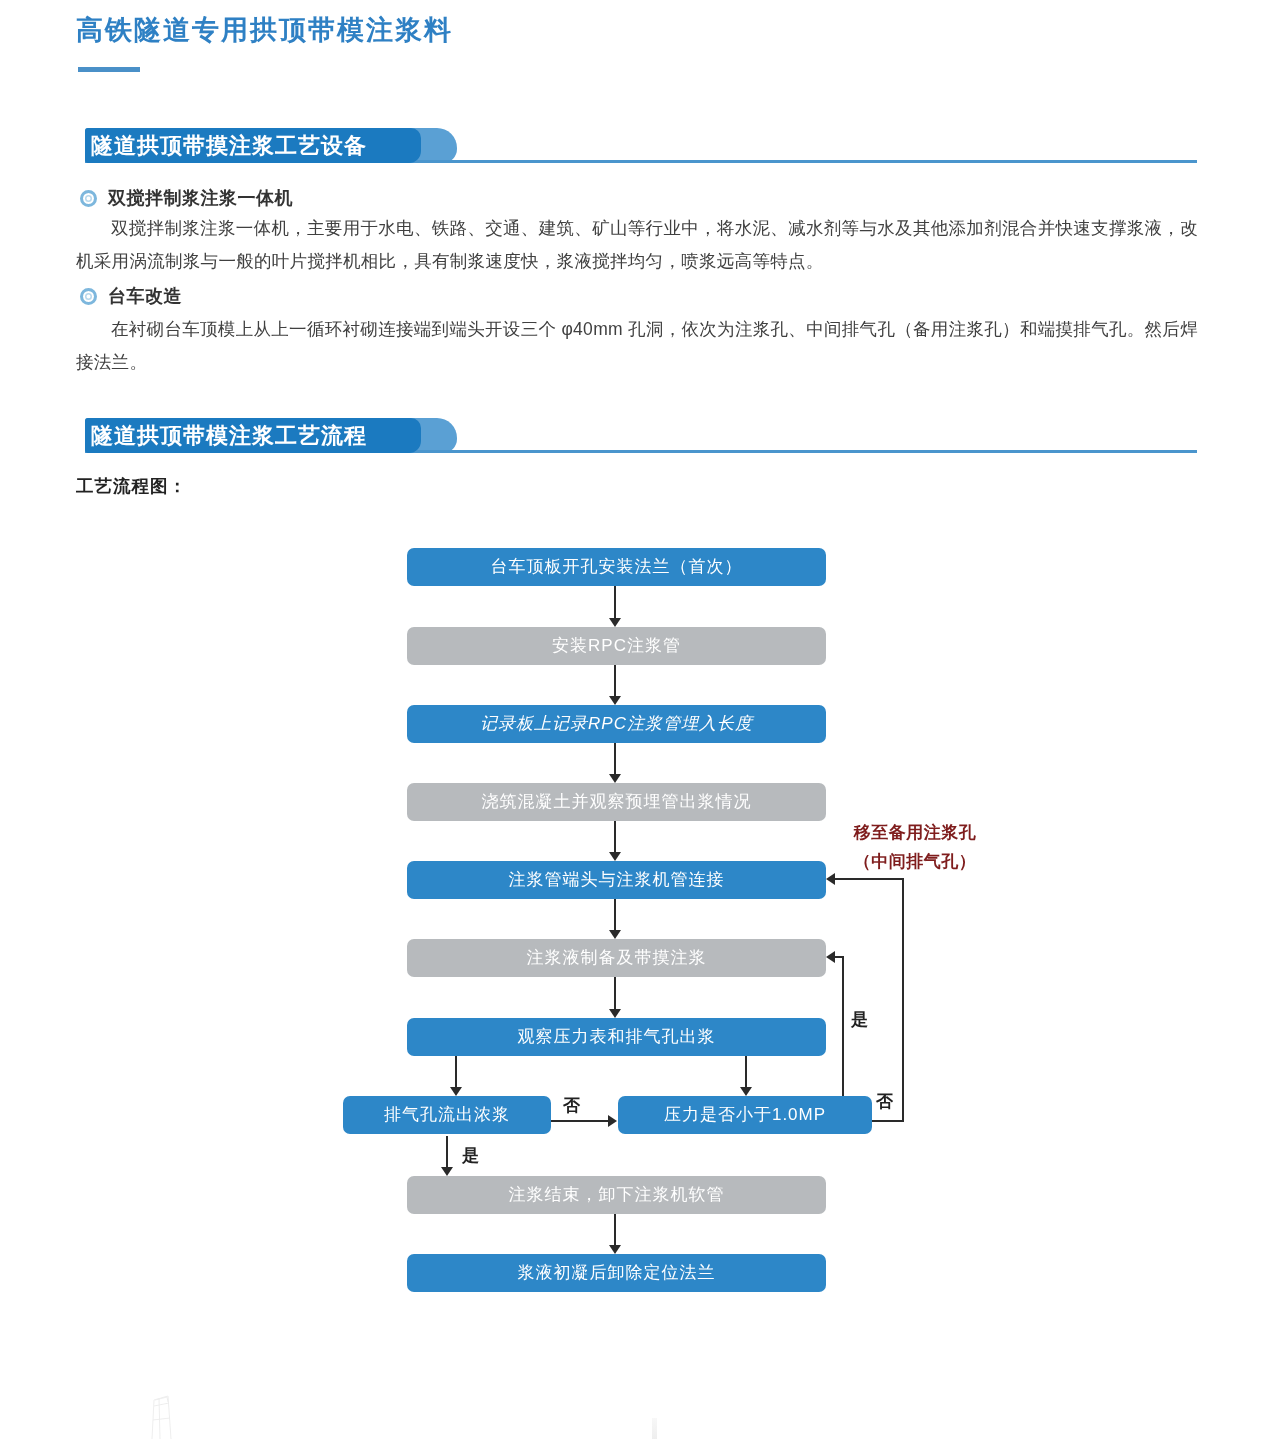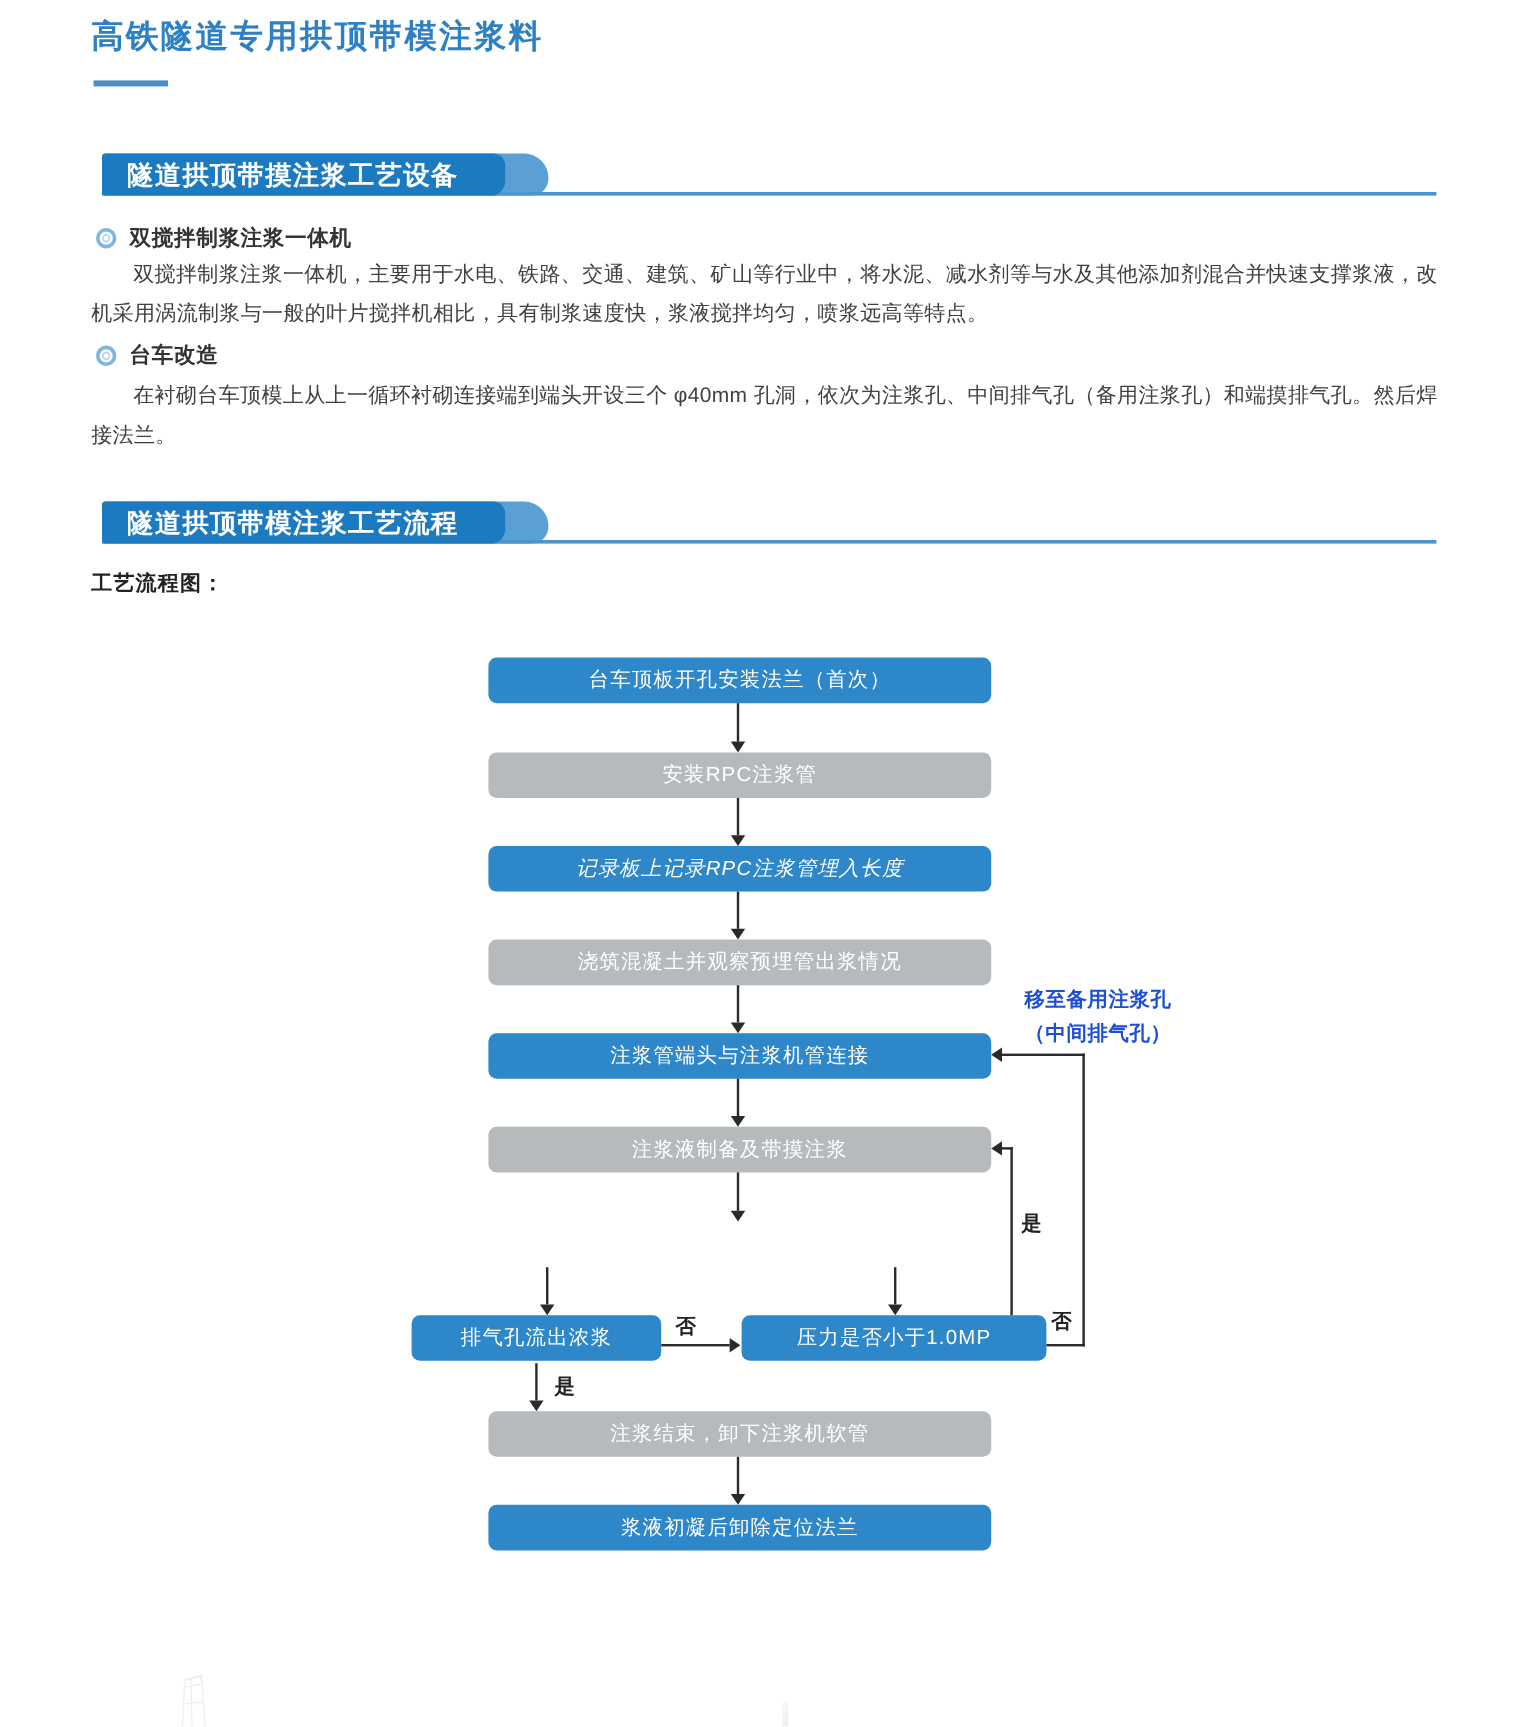--- a/index.html
+++ b/index.html
@@ -16,21 +16,21 @@
     position:absolute; left:78px; top:67px; width:62px; height:5px; background:#4a90c8;
   }
   
   .band-back {
     position:absolute; left:85px; width:372px; height:35px;
     background:#5aa0d4; border-radius:3px 20px 14px 3px;
   }
   .band {
     position:absolute; left:85px; width:336px; height:35px;
     background:#1b7ac0; color:#ffffff; font-size:22px; font-weight:bold;
-    line-height:35px; padding-left:21px; box-sizing:border-box;
+    line-height:35px; padding-left:6px; box-sizing:border-box;
     border-radius:3px 10px 12px 3px; letter-spacing:1px;
   }
   .band-line {
     position:absolute; left:85px; width:1112px; height:3px; background:#4a95cd;
   }
   .pos-band1 { top:128px; } .pos-line1 { top:160px; }
   .pos-band2 { top:418px; } .pos-line2 { top:450px; }
   
   .bullet-row { position:absolute; left:80px; display:flex; align-items:center; }
   .ring {
@@ -81,21 +81,21 @@
   .ah-r {
     position:absolute; width:0; height:0;
     border-top:6px solid transparent; border-bottom:6px solid transparent;
     border-left:9px solid #2a2a2a;
   }
   .blabel {
     position:absolute; font-size:17px; font-weight:bold; color:#222222;
   }
   .fnote {
     position:absolute; left:833px; top:818px; width:164px; text-align:center;
-    font-size:17px; font-weight:bold; color:#1d4ed8; line-height:29px; letter-spacing:0.5px;
+    font-size:17px; font-weight:bold; color:#7f1d1d; line-height:29px; letter-spacing:0.5px;
   }
   
   .wm-building { position:absolute; left:138px; top:1386px; opacity:0.45; }
   .wm-frag {
     position:absolute; left:652px; top:1418px; width:5px; height:21px;
     background:linear-gradient(#f3f3f3,#e3e3e3); opacity:0.6;
   }
 </style>
 </head>
 <body>
@@ -126,20 +126,21 @@
   <div class="band pos-band2">隧道拱顶带模注浆工艺流程</div>
 
   <div class="flow-caption">工艺流程图：</div>
 
   <div class="fbox blue wide b1">台车顶板开孔安装法兰（首次）</div>
   <div class="fbox gray wide b2">安装RPC注浆管</div>
   <div class="fbox blue wide b3">记录板上记录RPC注浆管埋入长度</div>
   <div class="fbox blue wide b5">注浆管端头与注浆机管连接</div>
   <div class="fbox gray wide b4">浇筑混凝土并观察预埋管出浆情况</div>
   <div class="fbox gray wide b6">注浆液制备及带摸注浆</div>
+  <div class="fbox blue wide b7">观察压力表和排气孔出浆</div>
   <div class="fbox blue b8">排气孔流出浓浆</div>
   <div class="fbox blue b9">压力是否小于1.0MP</div>
   <div class="fbox gray wide b10">注浆结束，卸下注浆机软管</div>
   <div class="fbox blue wide b11">浆液初凝后卸除定位法兰</div>
 
   <div class="vline" style="left:614px; top:586px;  height:32px;"></div>
   <div class="ah-d" style="left:609px; top:618px;"></div>
   <div class="vline" style="left:614px; top:665px;  height:31px;"></div>
   <div class="ah-d" style="left:609px; top:696px;"></div>
   <div class="vline" style="left:614px; top:743px;  height:31px;"></div>

